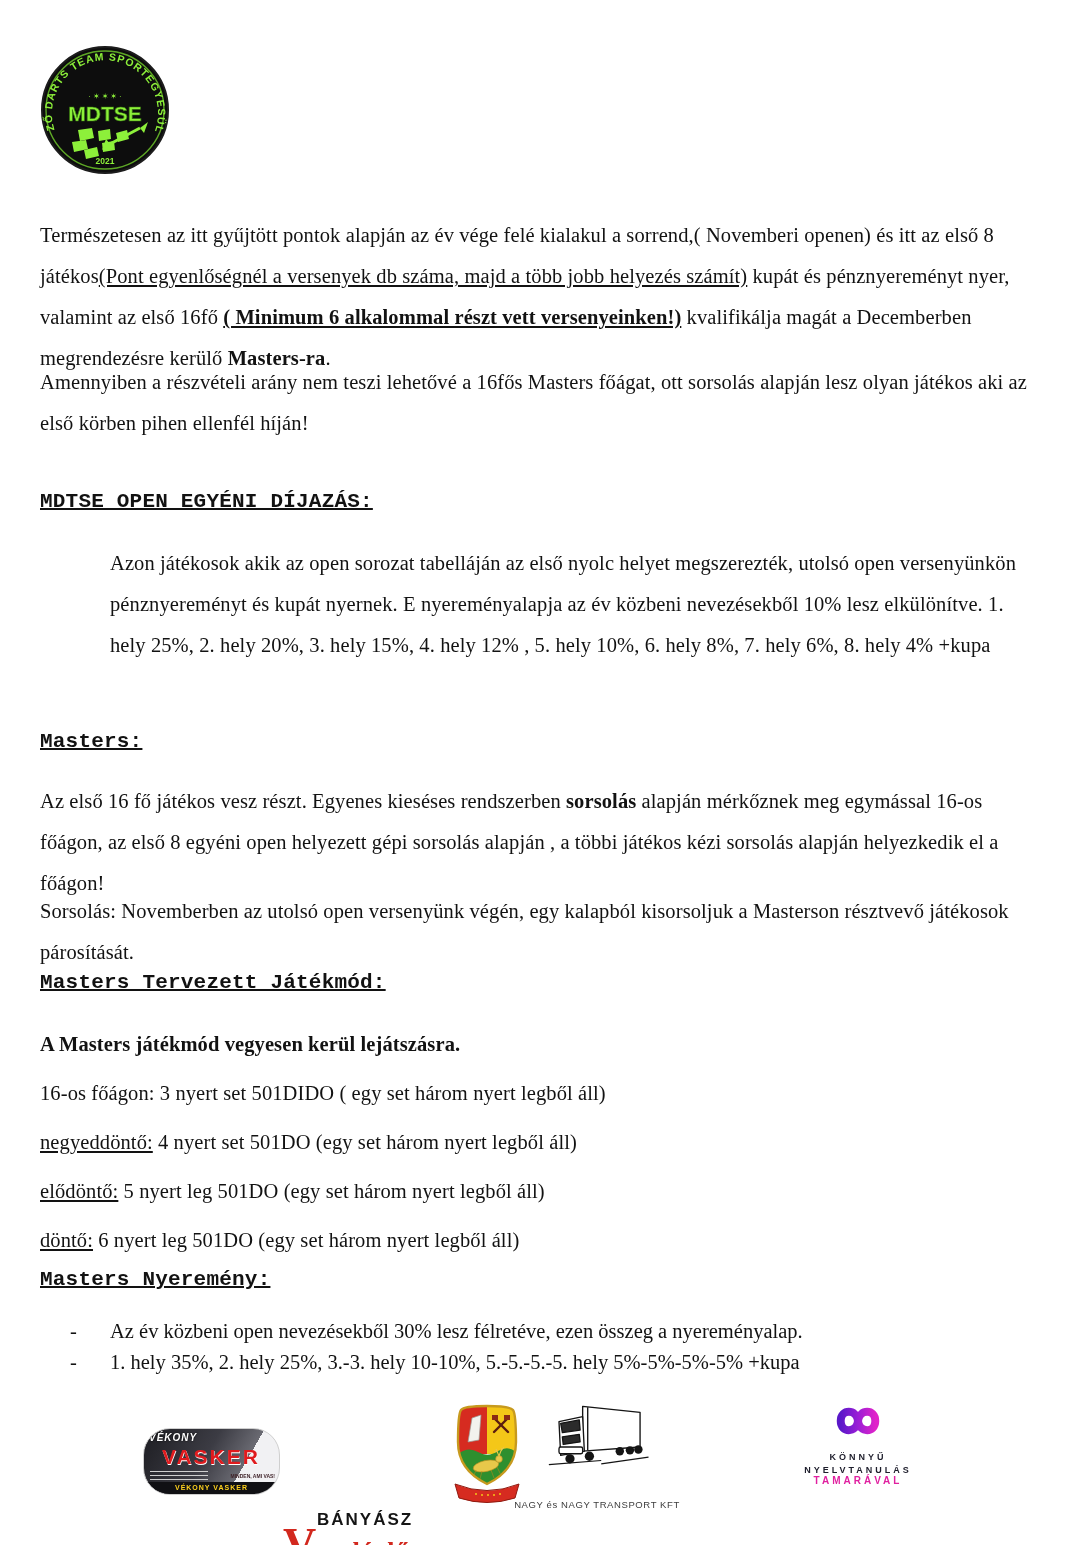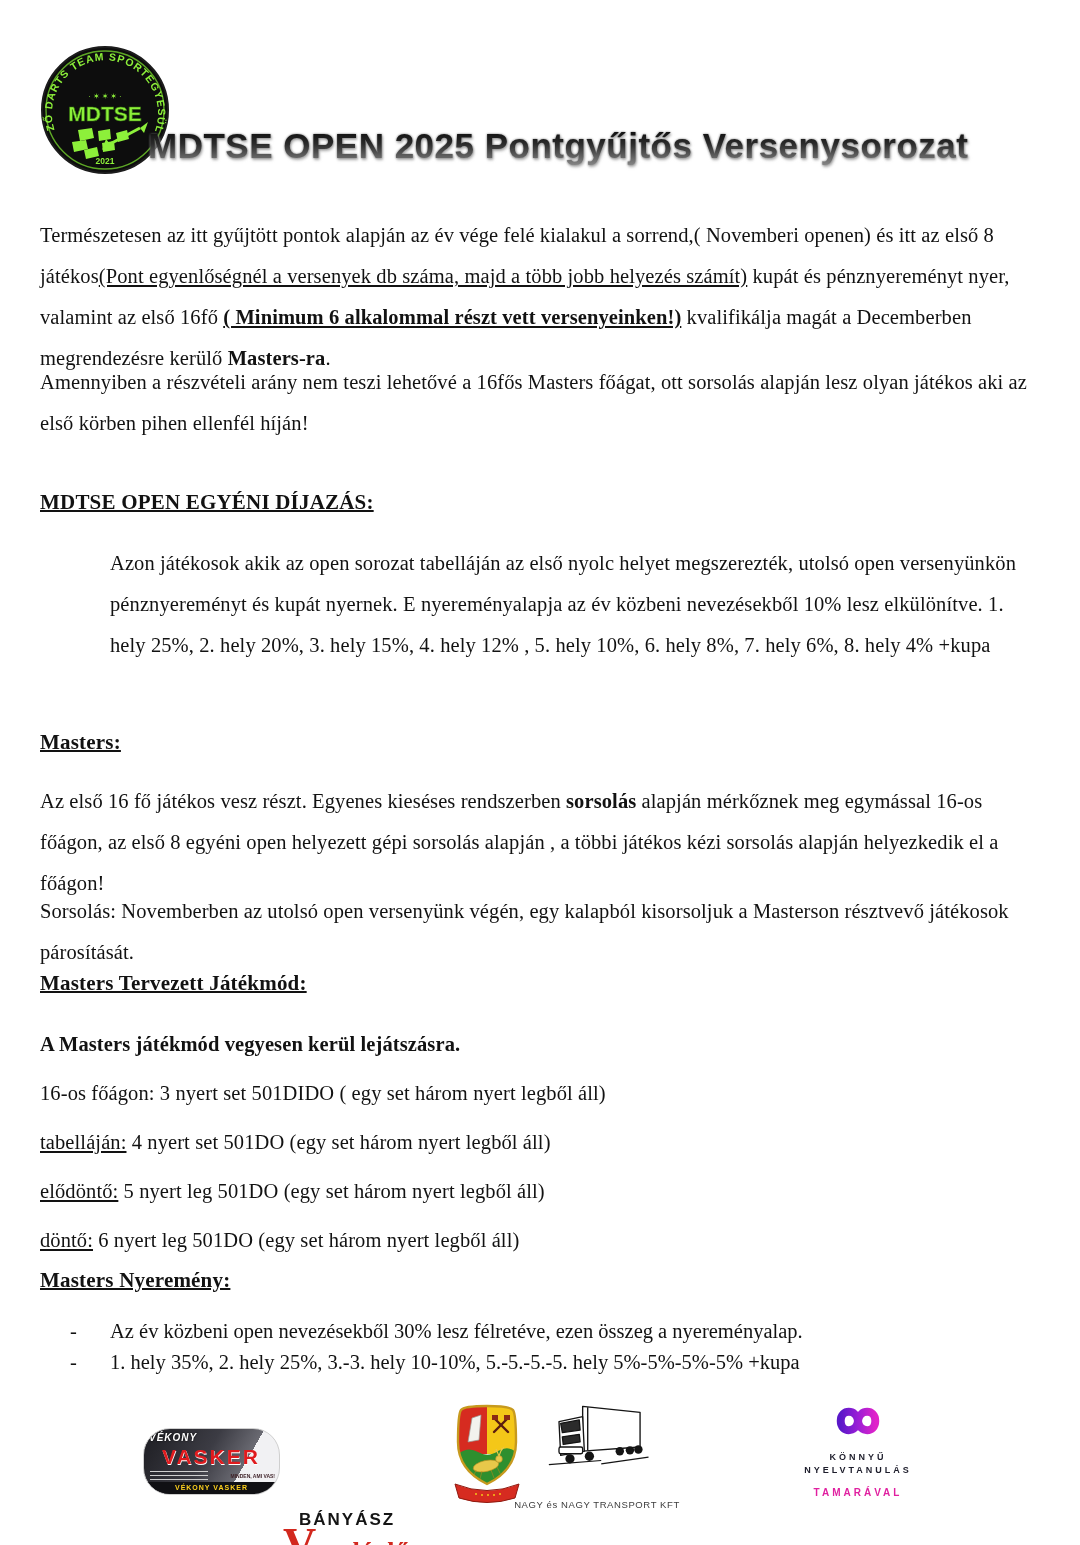--- a/index.html
+++ b/index.html
@@ -7,21 +7,21 @@
     position:relative;width:1080px;height:1545px;margin:0 auto;background:#ffffff;
     font-family:"Liberation Serif", serif;color:#121212;overflow:hidden;
   }
   .abs{position:absolute;}
   .body-text{font-size:20.5px;line-height:41px;letter-spacing:0.1px;}
   .u{text-decoration:underline;}
   .b{font-weight:bold;}
   .bu{font-weight:bold;text-decoration:underline;}
   .doc-heading{
     font-size:21px;font-weight:bold;text-decoration:underline;
-    text-decoration-thickness:2px;letter-spacing:0.2px;
+    text-decoration-thickness:2px;letter-spacing:0.2px;font-family:Liberation Mono, monospace;
   }
   
   .doc-title{
     font-family:"Liberation Sans", sans-serif;
     font-size:35px;font-weight:bold;letter-spacing:0.5px;white-space:nowrap;
     background:linear-gradient(180deg,#050505 0%,#2b2b2b 45%,#8a8a8a 100%);
     -webkit-background-clip:text;background-clip:text;color:transparent;
     filter:drop-shadow(0 0 1px rgba(110,110,110,0.9)) drop-shadow(1px 2px 1px rgba(160,160,160,0.7));
   }
   
@@ -34,27 +34,27 @@
     background:linear-gradient(300deg,#f1f1f3 30%,#6a6a72 30%,#3c3c44 55%,#1d1d22 100%);
     position:relative;overflow:hidden;border:1px solid #cfcfcf;
   }
   .vasker-top{position:absolute;left:5px;top:3px;color:#fff;font-style:italic;font-weight:bold;font-size:10px;letter-spacing:1px;text-shadow:0 0 2px #000;}
   .vasker-name{position:absolute;left:18px;top:16px;color:#e01b1e;font-weight:bold;font-size:21px;letter-spacing:2px;text-shadow:0.5px 0.5px 0 #fff;}
   .vasker-lines{position:absolute;left:6px;top:42px;width:58px;height:16px;
     background:repeating-linear-gradient(180deg,#cfcfcf 0 1.5px,transparent 1.5px 4px);}
   .vasker-slogan{position:absolute;right:4px;top:44px;color:#40242a;font-size:5px;font-weight:bold;}
   .vasker-bottom{position:absolute;left:0;bottom:0;width:100%;height:12px;background:#101014;color:#ffd21e;font-size:7px;font-weight:bold;text-align:center;line-height:12px;letter-spacing:1px;}
   .banyasz{width:158px;height:60px;position:relative;}
-  .banyasz-l1{margin-left:16px;font-size:17px;font-weight:bold;letter-spacing:2px;color:#151515;font-family:"Liberation Sans",sans-serif;}
+  .banyasz-l1{margin-left:34px;font-size:17px;font-weight:bold;letter-spacing:2px;color:#151515;font-family:"Liberation Sans",sans-serif;}
   .banyasz-l2{font-size:26px;font-weight:bold;color:#d2281e;letter-spacing:1px;line-height:30px;font-family:"Liberation Serif",serif;}
   .banyasz-l2::first-letter{font-size:46px;line-height:30px;}
   .lang{width:120px;height:110px;display:flex;flex-direction:column;align-items:center;}
   .lang-l1{font-size:9px;font-weight:bold;letter-spacing:3px;color:#1d1d2b;margin-top:8px;}
   .lang-l2{font-size:9px;font-weight:bold;letter-spacing:3px;color:#1d1d2b;margin-top:3px;}
-  .lang-l3{font-size:10px;font-weight:bold;letter-spacing:3px;color:#e020a0;margin-top:12px;}
+  .lang-l3{font-size:10px;font-weight:bold;letter-spacing:3px;color:#e020a0;margin-top:0;}
   .truck-caption{font-size:9.5px;color:#3c3c3c;letter-spacing:0.6px;white-space:nowrap;margin-top:1px;font-family:"Liberation Sans",sans-serif;}
 </style>
 </head>
 <body>
 
 <div class="page">
 
   <div class="abs" style="left:40px;top:45px;width:130px;height:130px;">
     <svg width="130" height="130" viewBox="0 0 130 130">
       <circle cx="65" cy="65" r="63" fill="#0d0d0d" stroke="#1c1c1c" stroke-width="2"></circle>
@@ -77,21 +77,20 @@
       </g>
       <g>
         <line x1="70" y1="99" x2="100" y2="83" stroke="#8df03a" stroke-width="3"></line>
         <polygon points="100,83 108,77 104,88" fill="#8df03a"></polygon>
         <polygon points="70,99 62,105 66,94" fill="#8df03a"></polygon>
       </g>
       <text x="65" y="119" text-anchor="middle" font-family="Liberation Sans, sans-serif" font-size="8.5" font-weight="bold" fill="#8df03a">2021</text>
     </svg>
   </div>
 
-  <div class="abs doc-title" style="left:148px;top:126px;">MDTSE OPEN 2025 Pontgyűjtős Versenysorozat</div>
 
   <div class="abs body-text" style="left:40px;top:215px;width:1002px;"><span>Természetesen az itt gyűjtött pontok alapján az év vége felé kialakul a sorrend,( Novemberi openen) és itt az első 8 játékos</span><span class="u">(Pont egyenlőségnél a versenyek db száma, majd a több jobb helyezés számít)</span><span> kupát  és pénznyereményt nyer, valamint az első 16fő </span><span class="bu">( Minimum 6  alkalommal részt vett versenyeinken!)</span><span> kvalifikálja magát a Decemberben megrendezésre kerülő </span><span class="b">Masters-ra</span><span>.</span></div>
 
   <div class="abs body-text" style="left:40px;top:362px;width:1002px;">Amennyiben a részvételi arány nem teszi lehetővé a 16fős Masters főágat, ott sorsolás alapján lesz olyan játékos aki az első körben pihen ellenfél híján!</div>
 
   <div class="abs doc-heading" style="left:40px;top:490px;">MDTSE OPEN EGYÉNI DÍJAZÁS:</div>
 
   <div class="abs body-text" style="left:110px;top:543px;width:915px;">Azon játékosok akik az open sorozat tabelláján  az első nyolc helyet megszerezték, utolsó open versenyünkön pénznyereményt és kupát nyernek. E nyereményalapja az év közbeni nevezésekből 10% lesz elkülönítve. 1. hely 25%, 2. hely 20%, 3. hely 15%, 4. hely 12% , 5. hely 10%, 6. hely 8%, 7. hely 6%, 8. hely 4% +kupa</div>
 
   <div class="abs doc-heading" style="left:40px;top:730px;">Masters:</div>
@@ -99,21 +98,21 @@
   <div class="abs body-text" style="left:40px;top:781px;width:1002px;"><span>Az első 16 fő játékos vesz részt. Egyenes kieséses rendszerben </span><span class="b">sorsolás</span><span> alapján mérkőznek meg egymással 16-os főágon, az első 8 egyéni open helyezett gépi sorsolás alapján , a  többi játékos kézi sorsolás alapján helyezkedik el a főágon!</span></div>
 
   <div class="abs body-text" style="left:40px;top:891px;width:1002px;">Sorsolás: Novemberben az utolsó open versenyünk végén, egy kalapból kisorsoljuk a Masterson résztvevő játékosok párosítását.</div>
 
   <div class="abs doc-heading" style="left:40px;top:971px;">Masters Tervezett Játékmód:</div>
 
   <div class="abs body-text" style="left:40px;top:1024px;width:1002px;font-weight:bold;">A Masters játékmód vegyesen kerül lejátszásra.</div>
 
   <div class="abs body-text" style="left:40px;top:1073px;width:1002px;">16-os főágon: 3 nyert set 501DIDO ( egy set három nyert legből áll)</div>
 
-  <div class="abs body-text" style="left:40px;top:1122px;width:1002px;"><span class="u">tabelláján:</span><span> 4 nyert set 501DO (egy set három nyert legből áll)</span></div>
+  <div class="abs body-text" style="left:40px;top:1122px;width:1002px;"><span class="u">negyeddöntő:</span><span> 4 nyert set 501DO (egy set három nyert legből áll)</span></div>
 
   <div class="abs body-text" style="left:40px;top:1171px;width:1002px;"><span class="u">elődöntő:</span><span>  5 nyert leg 501DO (egy set három nyert legből áll)</span></div>
 
   <div class="abs body-text" style="left:40px;top:1220px;width:1002px;"><span class="u">döntő:</span><span>  6 nyert leg 501DO (egy set három nyert legből áll)</span></div>
 
   <div class="abs doc-heading" style="left:40px;top:1268px;">Masters Nyeremény:</div>
 
   <div class="abs" style="left:70px;top:1316px;width:980px;">
     <div class="bullet-row">
       <span class="bullet-marker">-</span>

